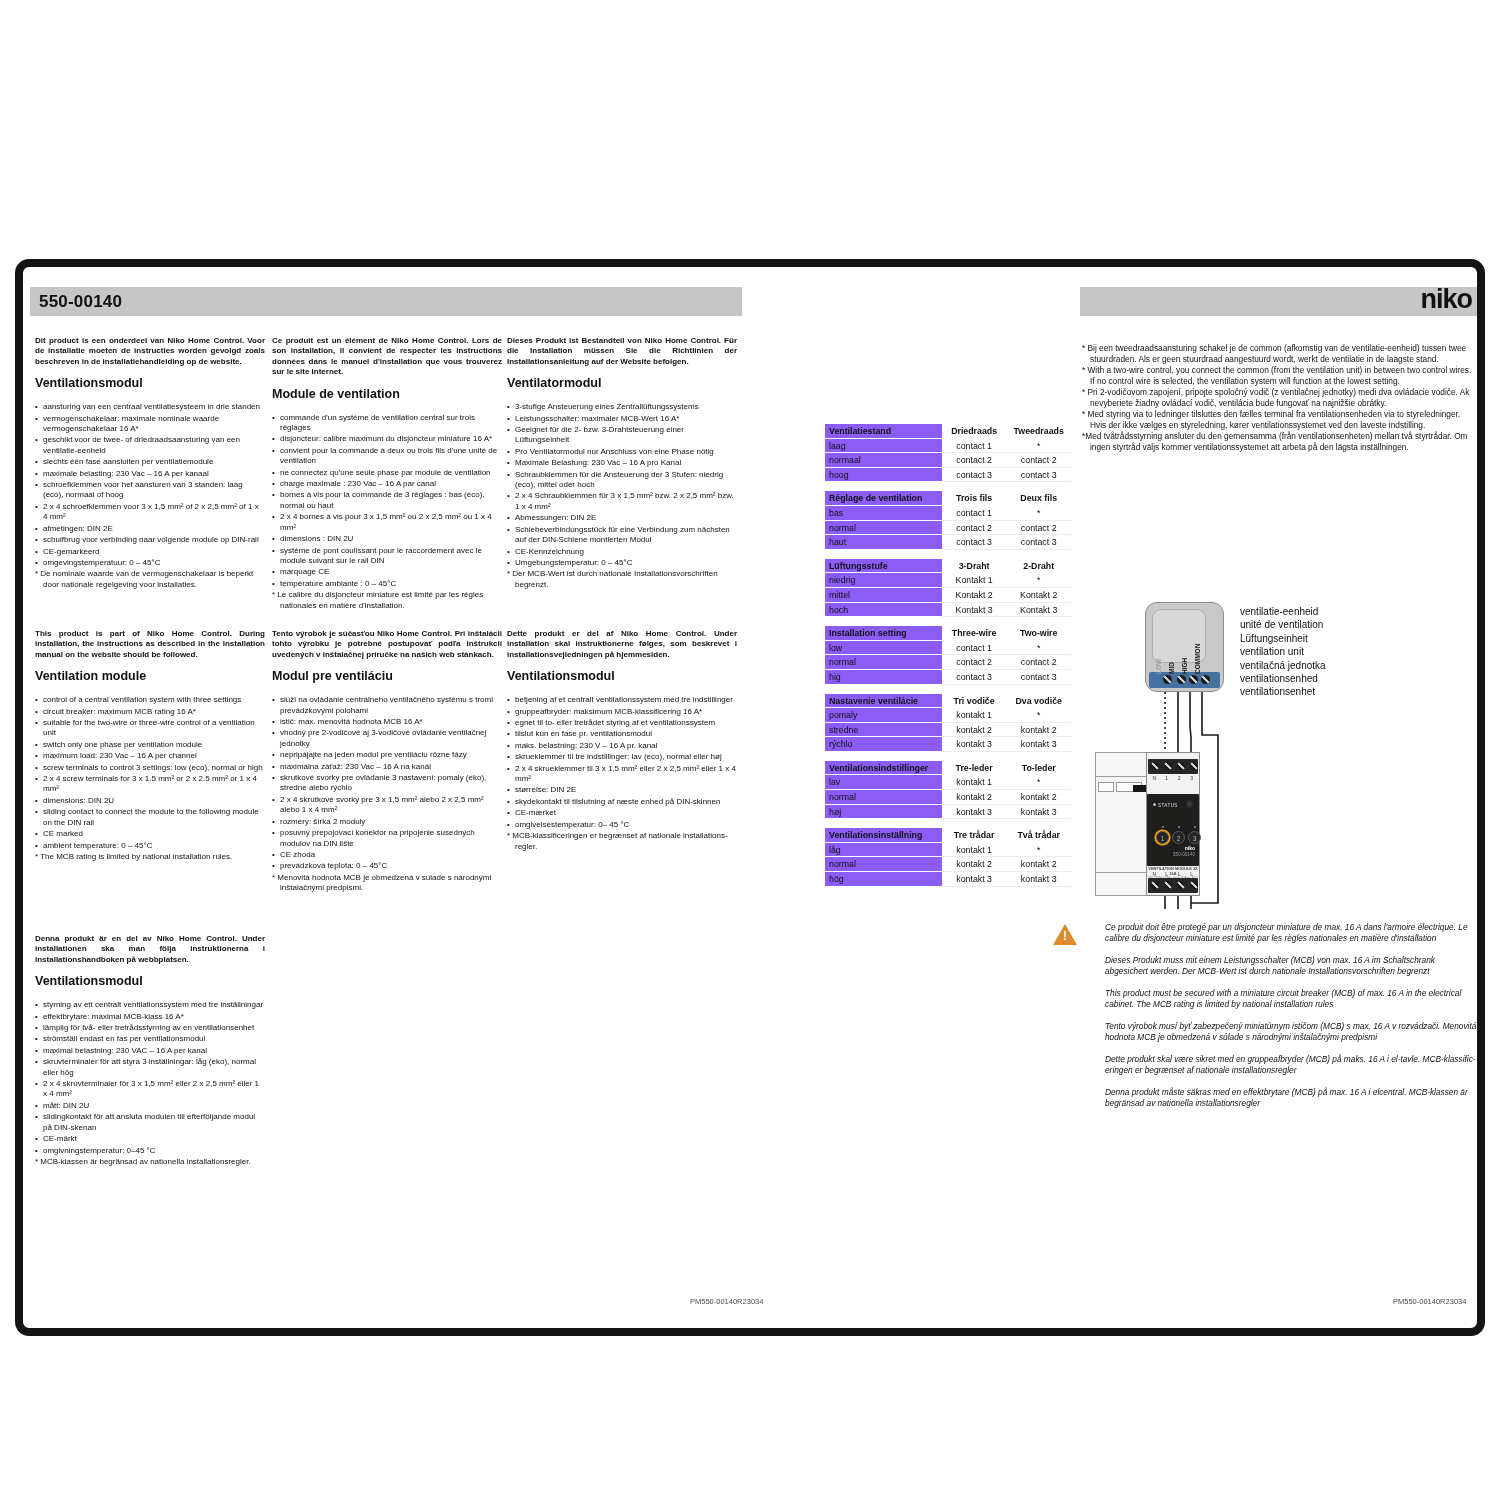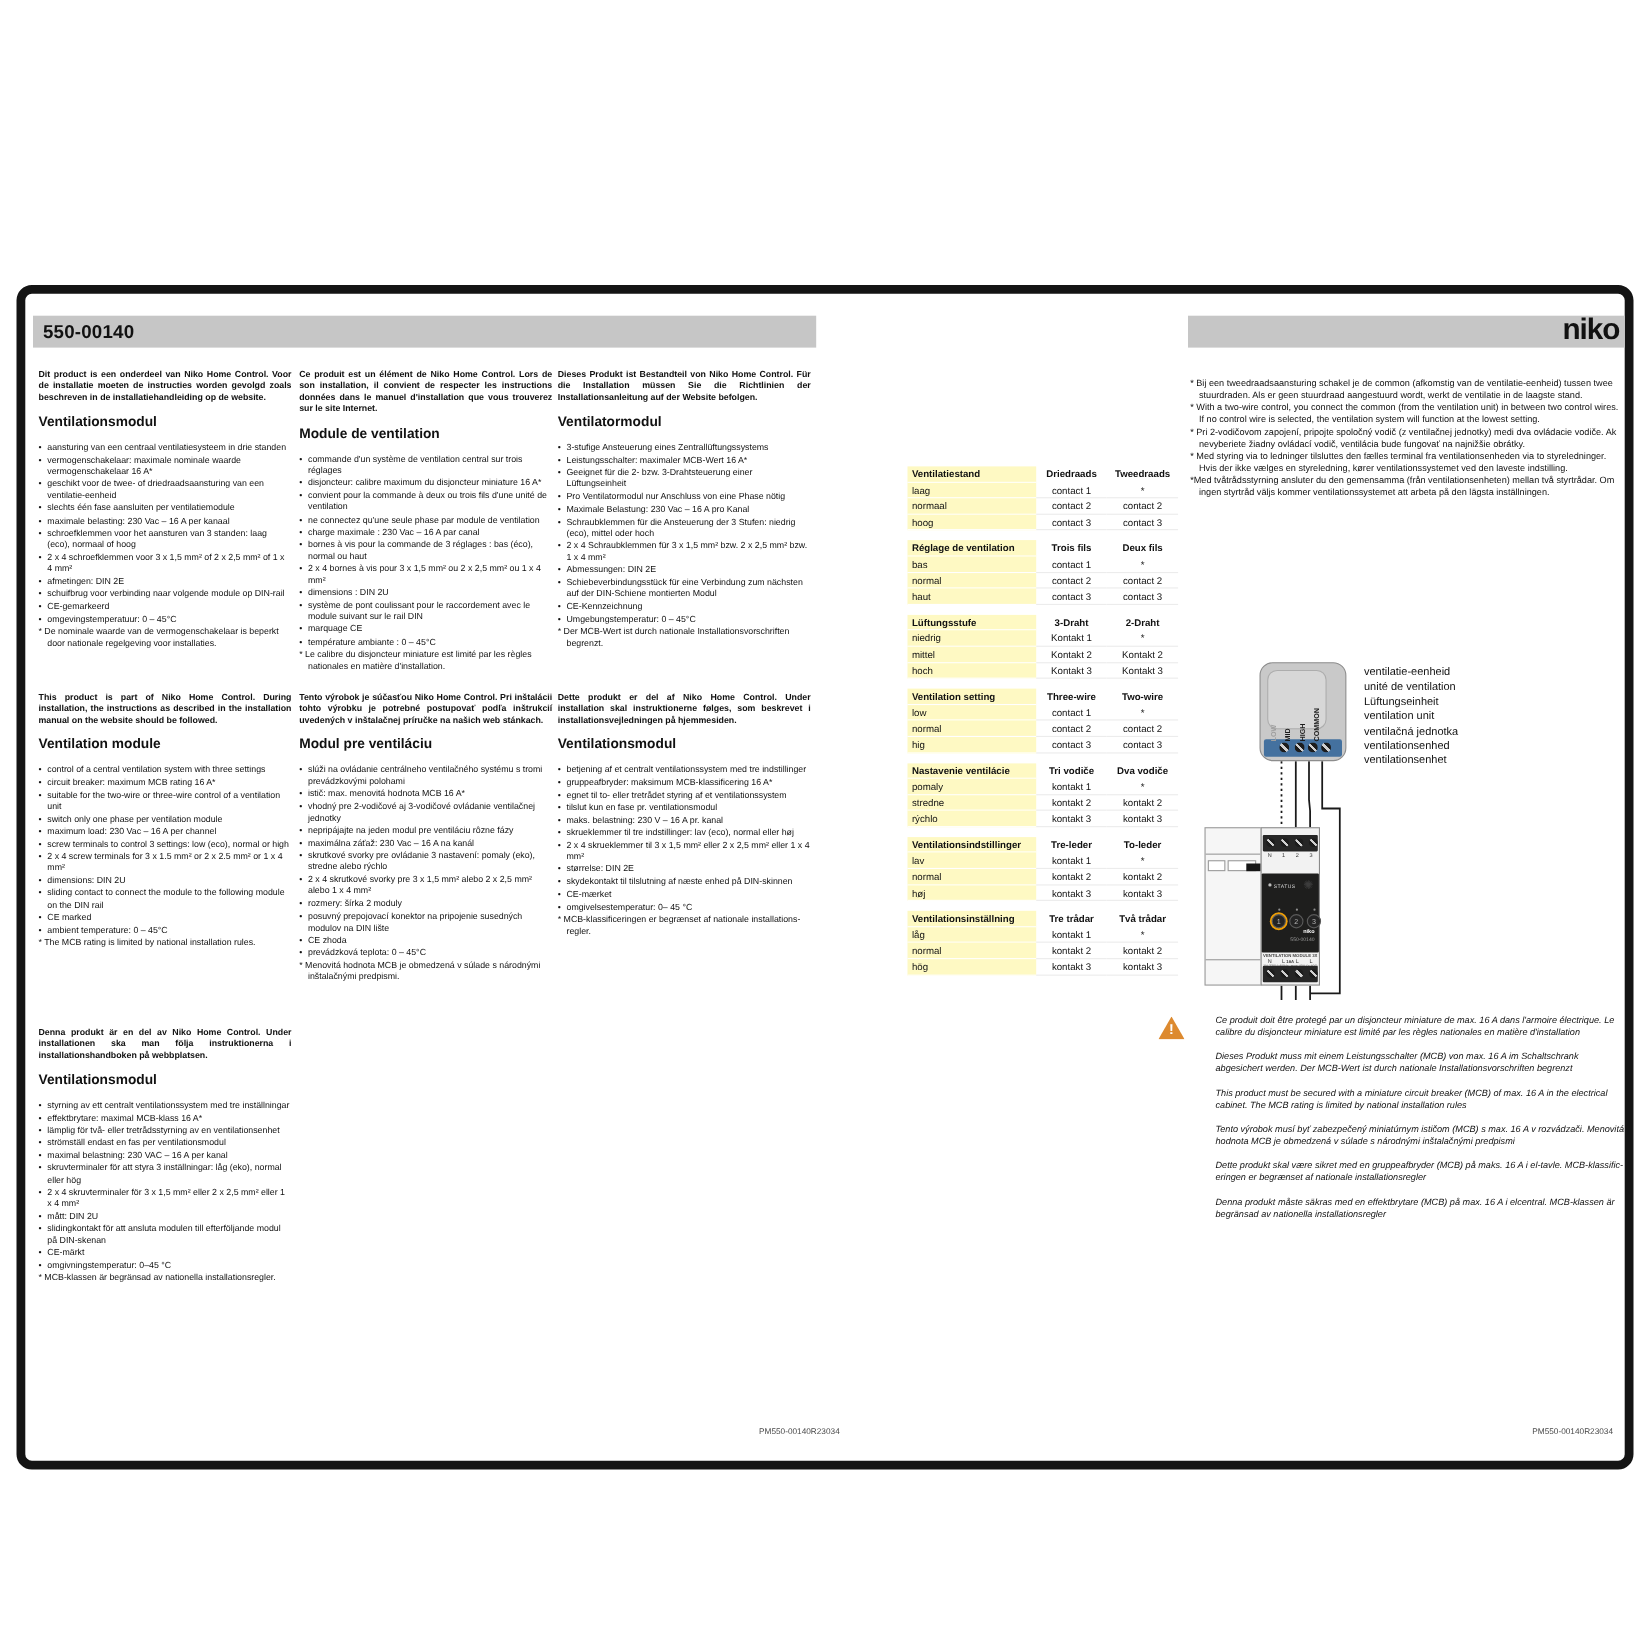--- a/index.html
+++ b/index.html
@@ -24,21 +24,21 @@
   ul.bullets li{position:relative;padding-left:8px;margin:0 0 1px 0;}
   ul.bullets li::before{content:"\2022";position:absolute;left:0;top:0;}
   .footnote{margin:1px 0 0 0;text-indent:-8px;padding-left:8px;}
 
   
   .tables{position:absolute;left:802px;top:157px;width:246px;}
   .lang-table{margin-bottom:9px;}
   .trow{display:flex;height:14.6px;align-items:center;font-size:8.8px;}
   .thead{font-weight:bold;}
   .tcell{box-sizing:border-box;}
-  .tcell.c0{width:128px;height:100%;background:#fef9c3;padding:2px 0 0 4px;border-bottom:1px solid #fff;}
+  .tcell.c0{width:128px;height:100%;background:#8b5cf6;padding:2px 0 0 4px;border-bottom:1px solid #fff;}
   .tcell.c1,.tcell.c2{width:71px;text-align:center;}
   .trow:not(.thead) .c1,.trow:not(.thead) .c2{border-bottom:1px solid #ececec;height:100%;padding-top:2px;}
   .thead .c1,.thead .c2{padding-top:2px;height:100%;}
 
   
   .notes{position:absolute;left:1059px;top:76px;width:395px;font-size:8.3px;line-height:11px;}
   .note{margin:0;text-indent:-8px;padding-left:8px;}
 
   
   .diagram{position:absolute;left:1060px;top:330px;width:394px;height:315px;}
@@ -323,21 +323,21 @@
             <div class="tcell c2">Kontakt 2</div>
           </div>
           <div class="trow">
             <div class="tcell c0">hoch</div>
             <div class="tcell c1">Kontakt 3</div>
             <div class="tcell c2">Kontakt 3</div>
           </div>
         </div>
       <div class="lang-table">
           <div class="trow thead">
-            <div class="tcell c0">Ventilation setting</div>
+            <div class="tcell c0">Installation setting</div>
             <div class="tcell c1">Three-wire</div>
             <div class="tcell c2">Two-wire</div>
           </div>
           <div class="trow">
             <div class="tcell c0">low</div>
             <div class="tcell c1">contact 1</div>
             <div class="tcell c2">*</div>
           </div>
           <div class="trow">
             <div class="tcell c0">normal</div>

